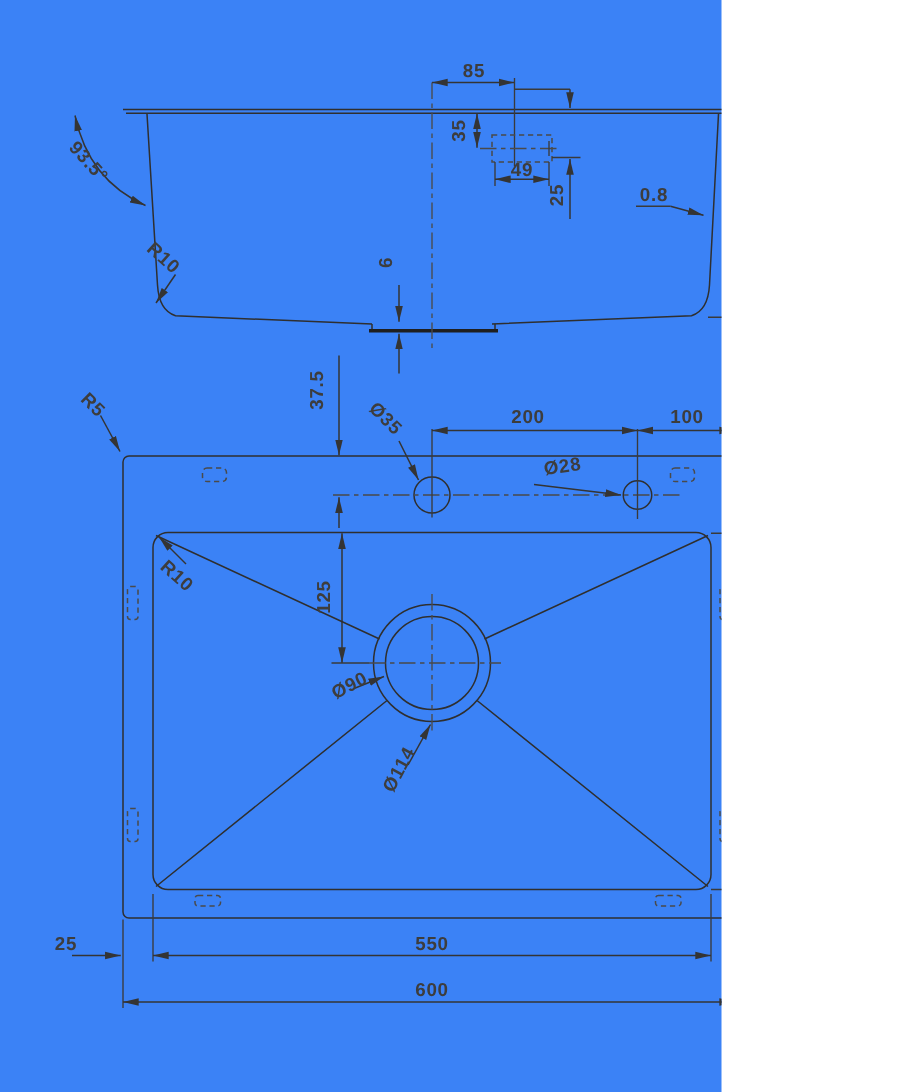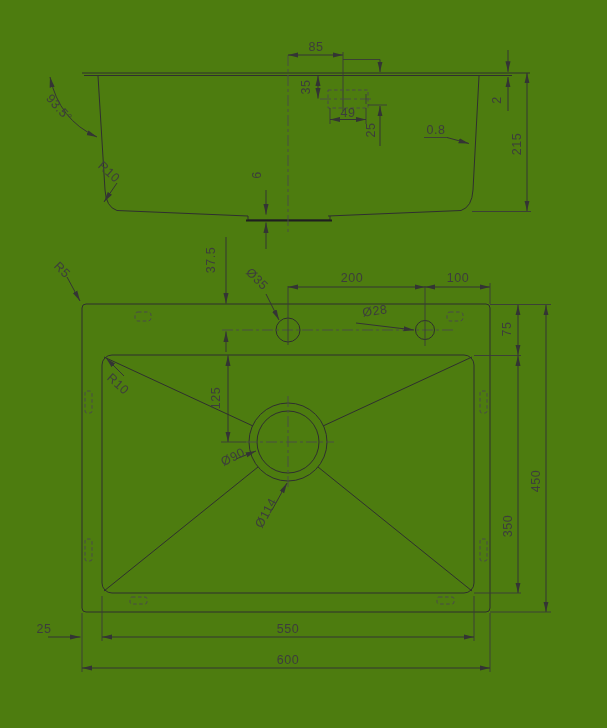--- a/index.html
+++ b/index.html
@@ -1,17 +1,17 @@
 <!DOCTYPE html>
 <html><head>
 <meta charset="utf-8">
 <style>
   html,body{margin:0;padding:0;background:#ffffff;}
-  .stage{position:relative;width:607px;height:728px;background:#4d7c0f;overflow:hidden;
-         font-family:"Liberation Sans", sans-serif;}
+  .stage{position:relative;width:481px;height:728px;background:#3b82f6;overflow:hidden;
+         font-family:"Liberation Sans", sans-serif;font-weight:bold;}
   svg{display:block;}
   .g    {stroke:#2f2f2f;stroke-width:1;fill:none;stroke-linecap:butt;}
   .thick{stroke:#1f1f1f;stroke-width:2.2;fill:none;}
   .dim  {stroke:#343434;stroke-width:1;fill:none;marker-start:url(#arr);marker-end:url(#arr);}
   .dimE {stroke:#343434;stroke-width:1;fill:none;marker-end:url(#arr);}
   .ext  {stroke:#3a3a3a;stroke-width:0.9;fill:none;}
   .cl   {stroke:#4a4a4a;stroke-width:0.9;fill:none;stroke-dasharray:11 3 3 3;}
   .dash {stroke:#4a4a4a;stroke-width:1;fill:none;stroke-dasharray:3.5 2.5;}
   #anno-layer text{font-family:"Liberation Sans", sans-serif;font-size:12.5px;fill:#3d3d3d;
                    text-anchor:middle;dominant-baseline:central;letter-spacing:0.5px;}

